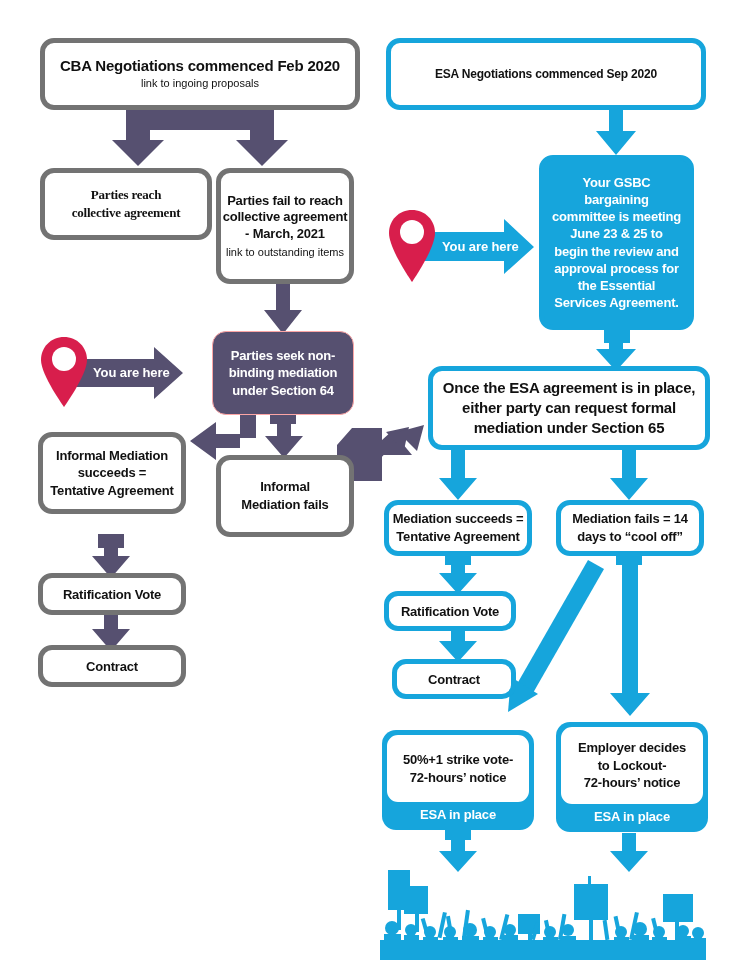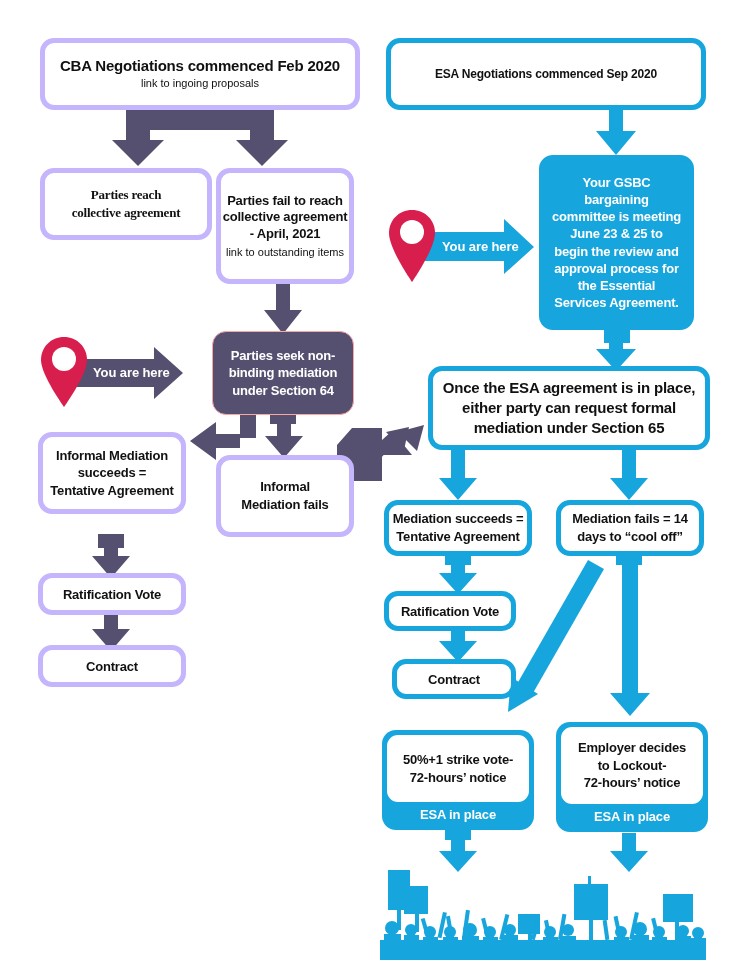--- a/index.html
+++ b/index.html
@@ -13,21 +13,21 @@
   
   .node{
     position:absolute;box-sizing:border-box;
     display:flex;flex-direction:column;align-items:center;justify-content:center;
     text-align:center;border-radius:14px;
   }
   .node .t{display:block;width:100%;}
 
   
   .n-purple-out{
-    background:#ffffff;border:5px solid #c4b5fd;color:#111111;
+    background:#ffffff;border:5px solid #737373;color:#111111;
     font-weight:bold;letter-spacing:-0.2px;
   }
   
   .n-purple-solid{
     background:#565070;border:1px solid #fca5a5;color:#ffffff;
     font-weight:bold;letter-spacing:-0.2px;
   }
   
   .n-blue-out{
     background:#ffffff;border:5px solid #16A5DC;color:#111111;
@@ -137,21 +137,21 @@
   </div>
 
   <div class="node n-purple-out" style="left:40px;top:168px;width:172px;height:72px;font-size:13px;line-height:1.35;white-space:pre-line;font-family:Liberation Serif, serif;">
     <span class="t">Parties reach
 collective agreement</span>
   </div>
 
   <div class="node n-purple-out" style="left:216px;top:168px;width:138px;height:116px;font-size:13px;line-height:1.3;">
     <span class="t" style="white-space:pre-line;">Parties fail to reach
 collective agreement
-- April, 2021</span>
+- March, 2021</span>
     <span class="t sub">link to outstanding items</span>
   </div>
 
   <div class="node n-purple-solid" style="left:212px;top:331px;width:142px;height:84px;font-size:13px;line-height:1.35;white-space:pre-line;">
     <span class="t">Parties seek non-
 binding mediation
 under Section 64</span>
   </div>
 
   <div class="node n-purple-out" style="left:38px;top:432px;width:148px;height:82px;font-size:13px;line-height:1.35;white-space:pre-line;">

